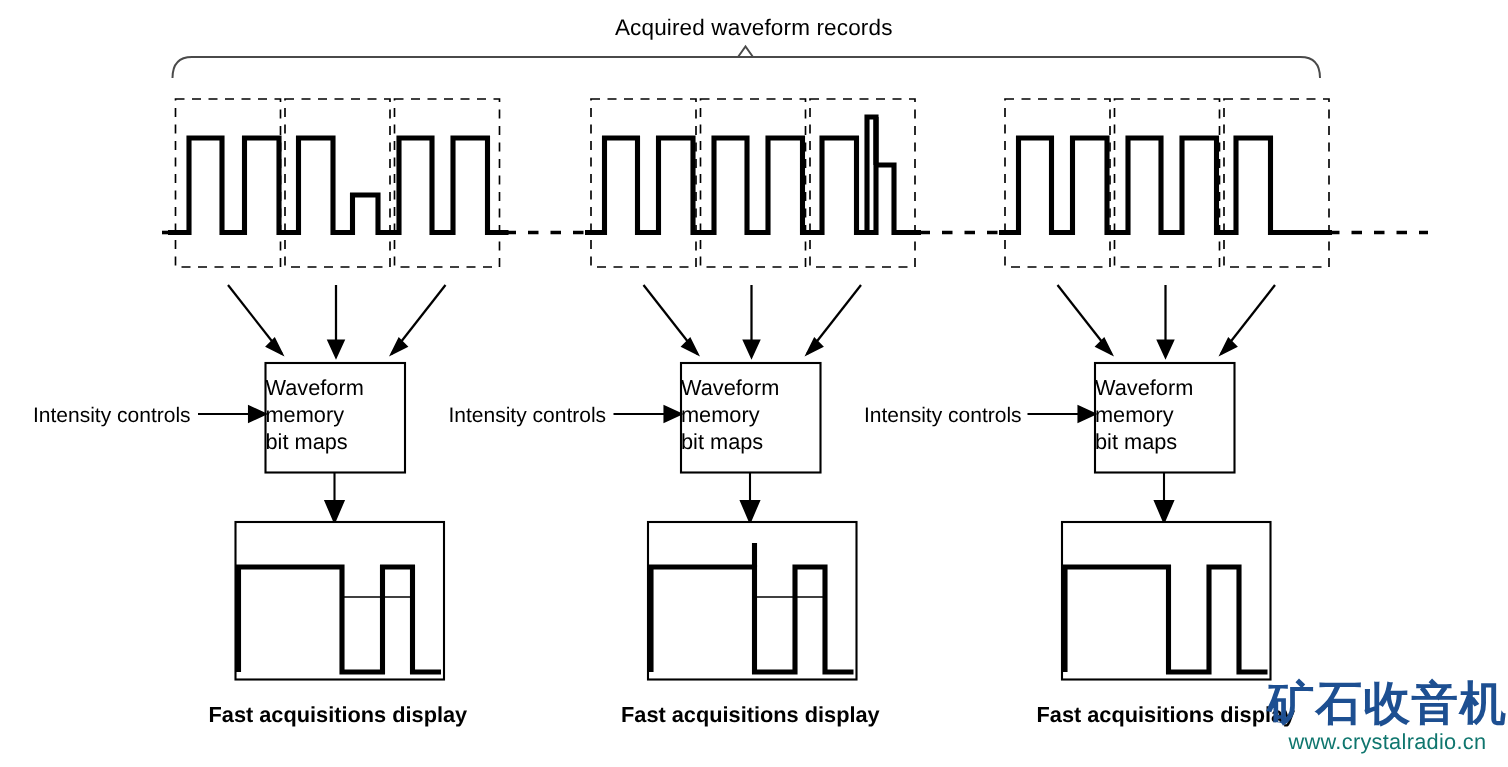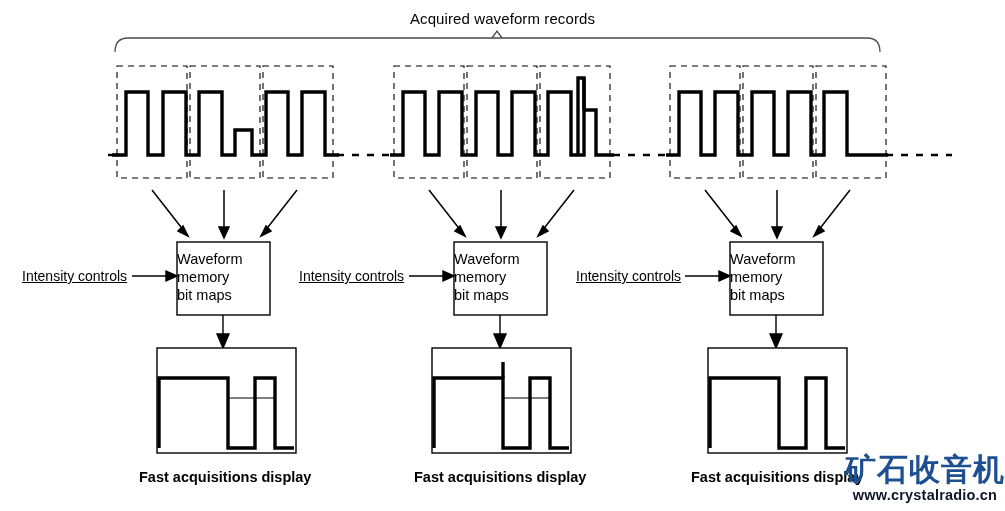--- a/index.html
+++ b/index.html
@@ -9,38 +9,38 @@
     color:#000;
   }
   .stage{position:absolute;left:0;top:0;width:1005px;height:511px;}
   svg.layer{position:absolute;left:0;top:0;width:1005px;height:511px;}
 
   .txt{position:absolute;white-space:nowrap;line-height:1;}
   #title{
     left:0;top:11px;width:1005px;text-align:center;
     font-size:15px;letter-spacing:.1px;
   }
-  .intensity-label{font-size:14px;text-decoration:underline;}
+  .intensity-label{font-size:14px;}
   .memcell{
     position:absolute;text-align:left;font-size:14.5px;line-height:18px;
   }
   .caption{font-size:14.5px;font-weight:bold;}
 
   
   #watermark{
     position:absolute;left:845px;top:452px;width:160px;height:56px;
     text-align:center;
   }
   #wm-cn{
     font-family:"DejaVu Sans",sans-serif;
     font-size:31px;font-weight:700;letter-spacing:1px;
     color:#1d4f91;line-height:34px;
   }
   #wm-url{
-    font-size:14.5px;font-weight:700;color:#0f172a;
+    font-size:14.5px;font-weight:400;color:#0f766e;
     letter-spacing:.2px;line-height:18px;
   }
 </style>
 </head>
 <body>
 
 <div class="stage">
 
   <svg class="layer" viewBox="0 0 1005 511">
 

